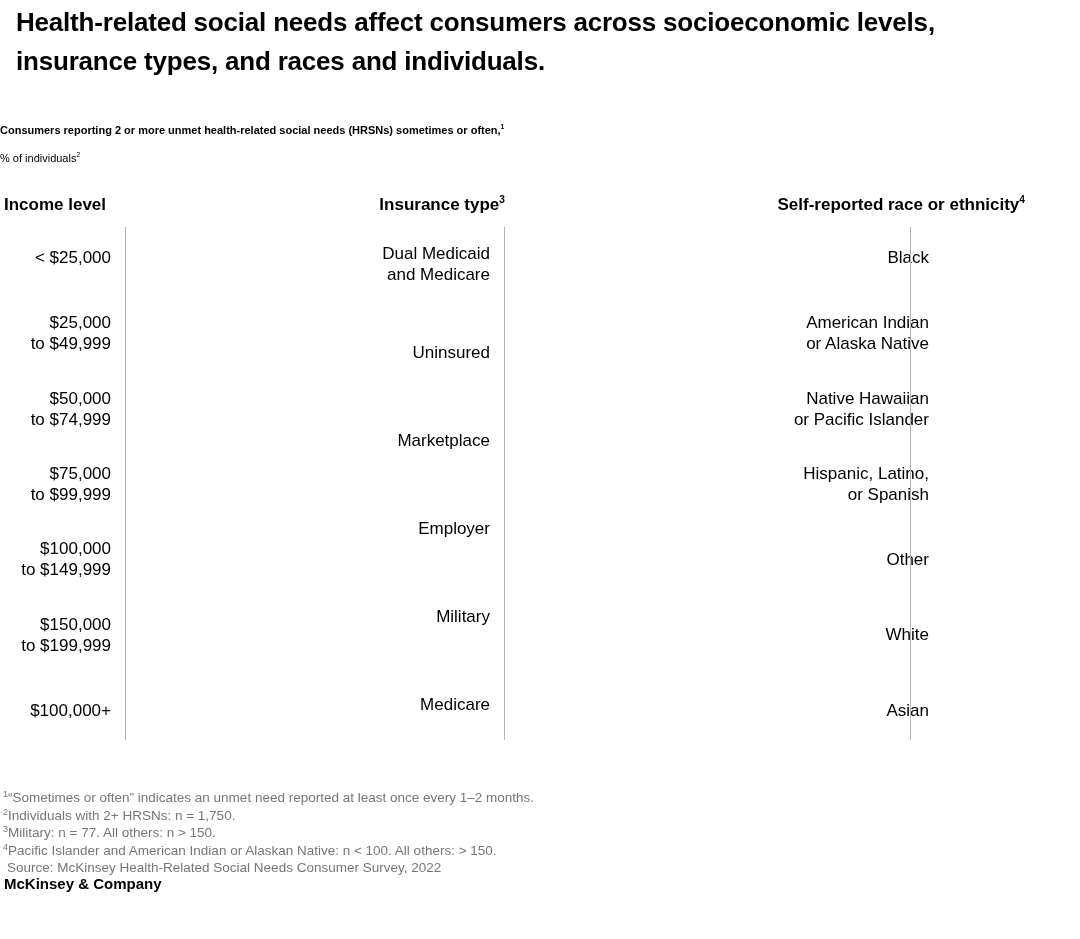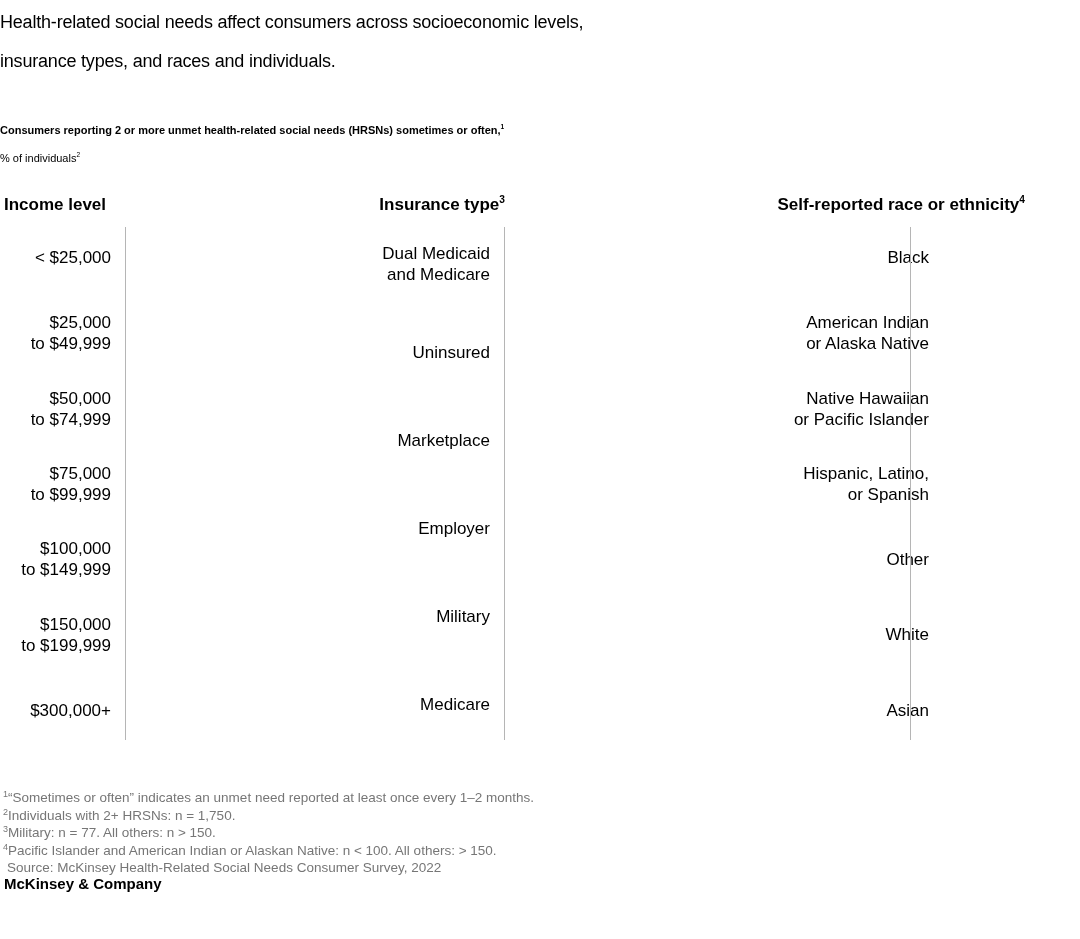--- a/index.html
+++ b/index.html
@@ -2,22 +2,22 @@
 <html><head>
 <meta charset="utf-8">
 <style>
   html, body { margin: 0; padding: 0; background: #ffffff; }
   body {
     width: 1080px; height: 939px; position: relative; overflow: hidden;
     font-family: "Liberation Sans", "DejaVu Sans", sans-serif;
     color: #000000;
   }
   .title {
-    position: absolute; left: 0; top: 3px;
-    font-size: 18px; font-weight: normal; line-height: 39px;
+    position: absolute; left: 16px; top: 3px;
+    font-size: 26px; font-weight: bold; line-height: 39px;
     letter-spacing: -0.2px;
   }
   .subtitle { position: absolute; left: 0; top: 116px; font-size: 11px; line-height: 28px; }
   .subtitle .sub1 { font-weight: bold; }
   .subtitle .sub2 { font-weight: normal; }
   sup { font-size: 0.6em; line-height: 0; }
   .hdr { position: absolute; top: 195px; font-size: 17px; font-weight: bold; white-space: nowrap; }
   .hdr-income { left: 4px; }
   .hdr-insurance { right: 575px; }
   .hdr-race { right: 55px; }
@@ -86,21 +86,21 @@
         </div>
         <div class="row">
           <span class="row-label">$100,000
 to $149,999</span>
         </div>
         <div class="row">
           <span class="row-label">$150,000
 to $199,999</span>
         </div>
         <div class="row">
-          <span class="row-label">$300,000+</span>
+          <span class="row-label">$100,000+</span>
         </div>
       </div>
     <div class="labels labels-2" id="labels-1">
         <div class="row">
           <span class="row-label">Dual Medicaid
 and Medicare</span>
         </div>
         <div class="row">
           <span class="row-label">Uninsured</span>
         </div>

